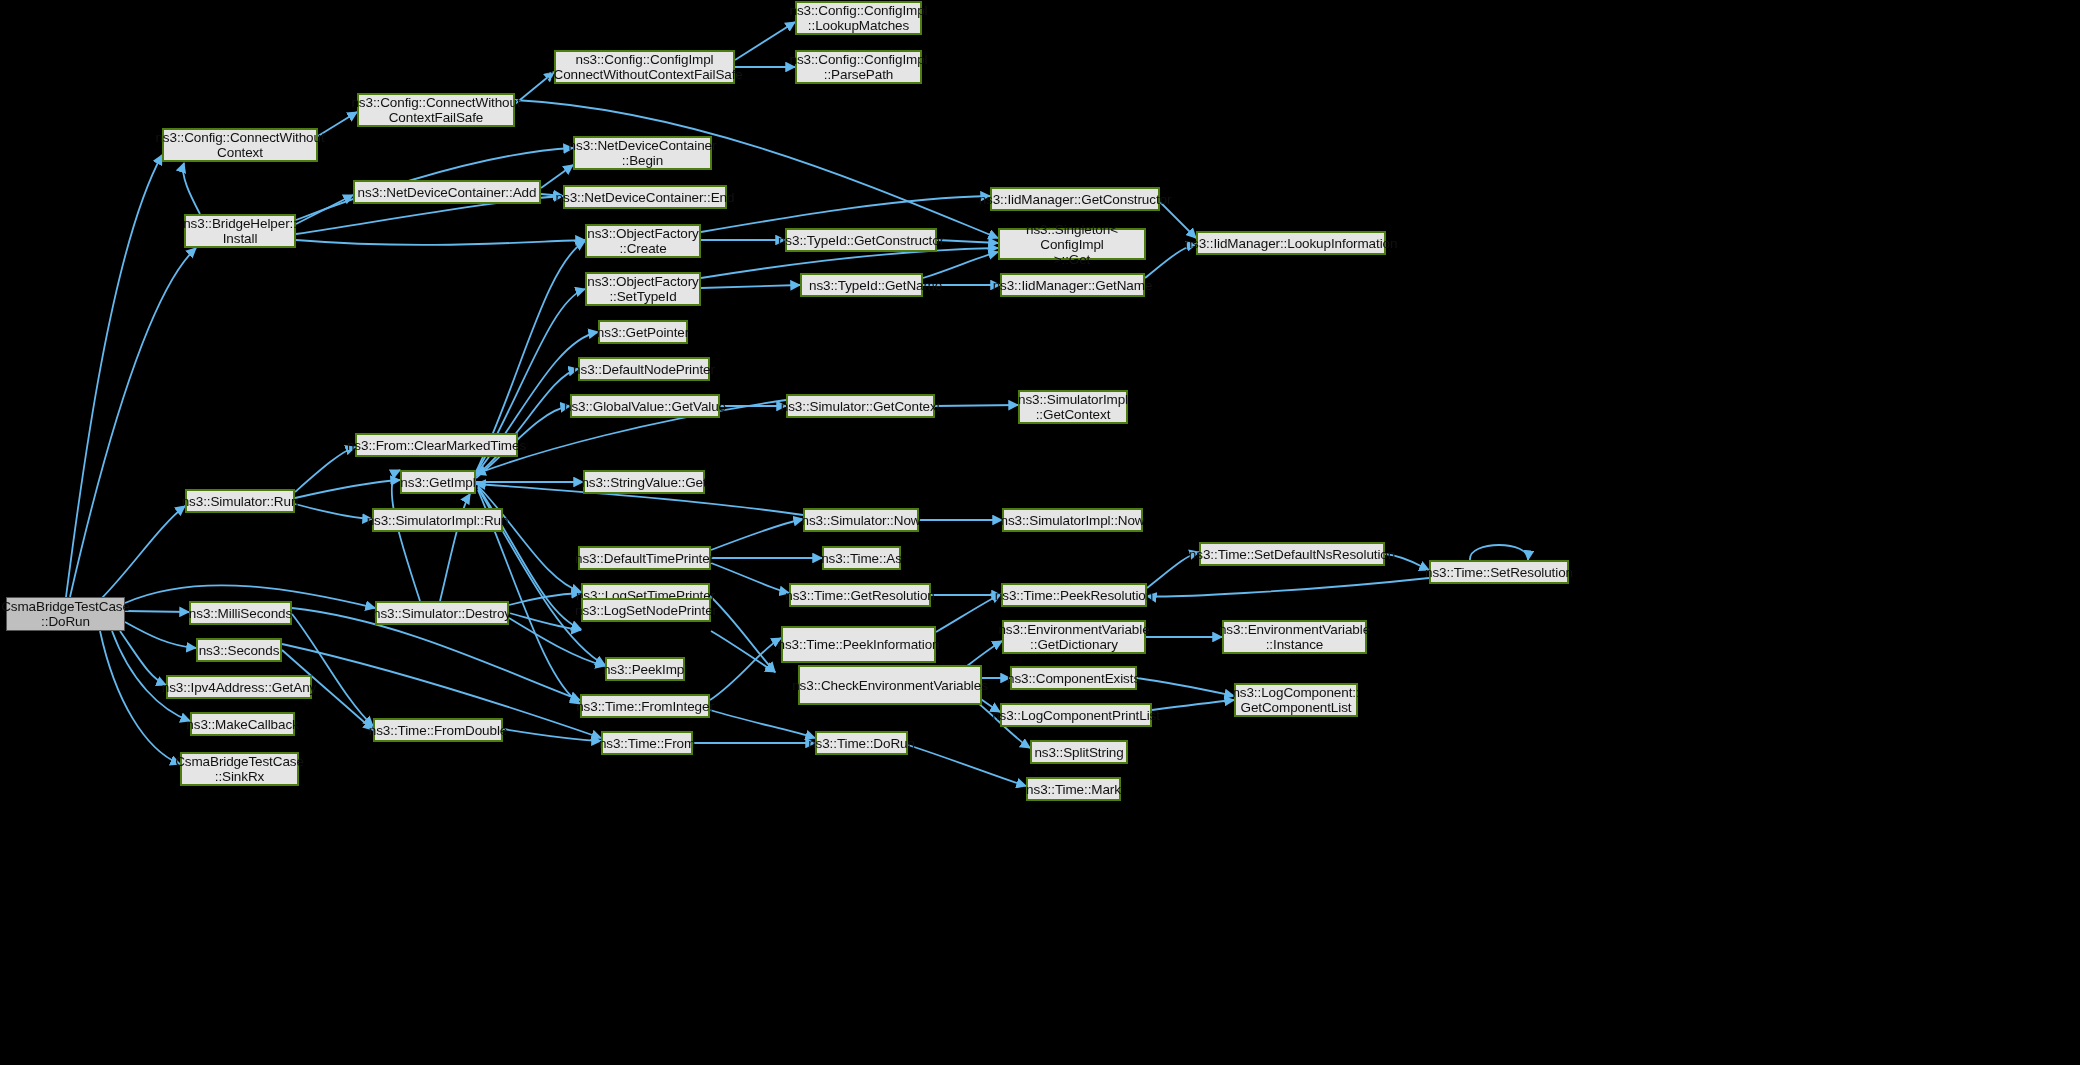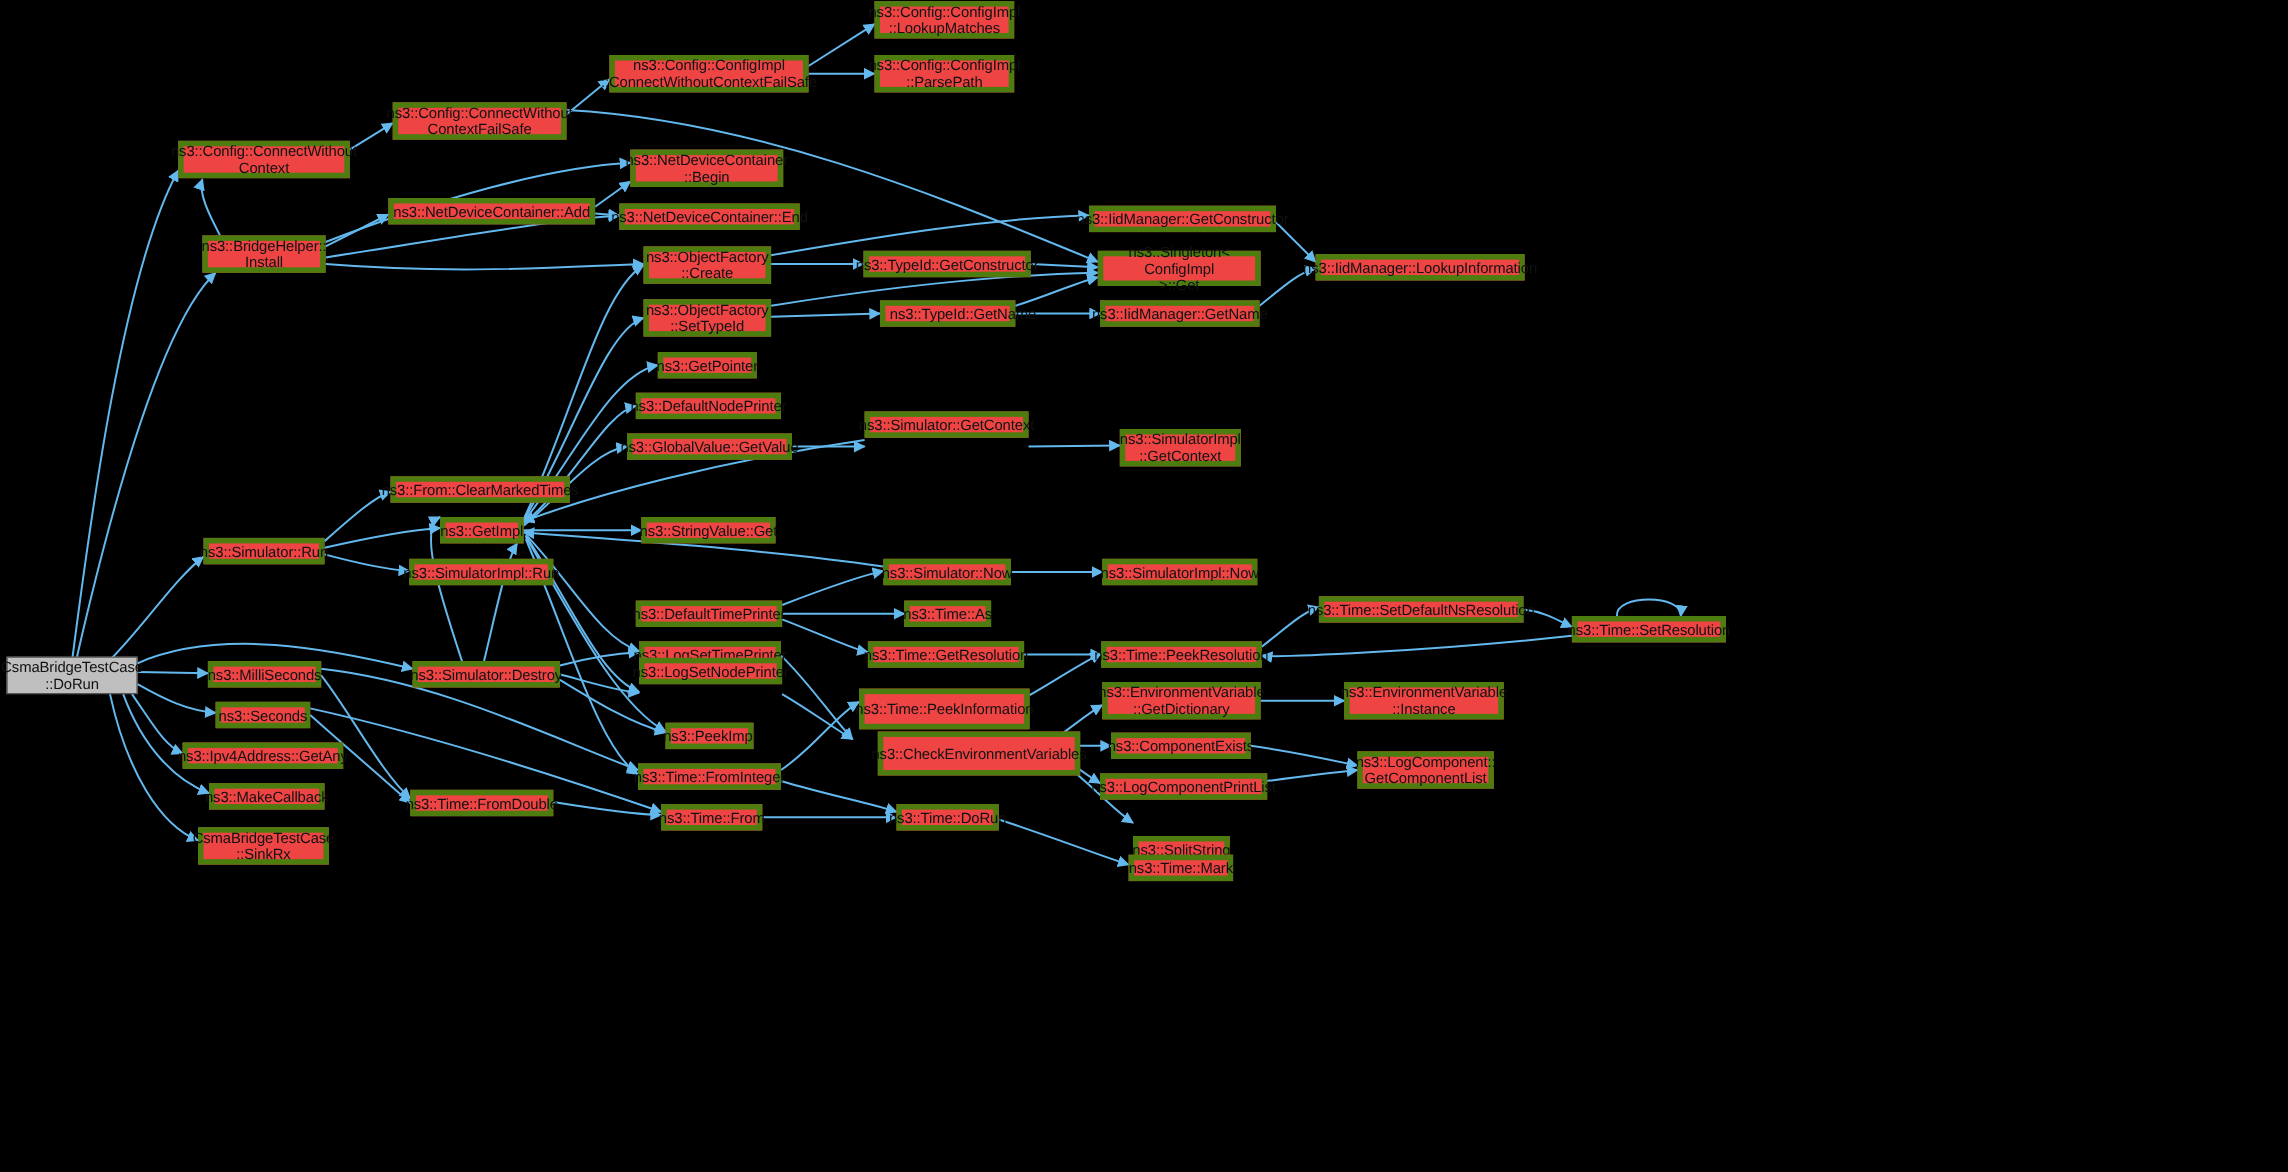--- a/index.html
+++ b/index.html
@@ -27,22 +27,22 @@
   #node-layer {
     position: absolute;
     left: 0;
     top: 0;
     width: 2080px;
     height: 1065px;
   }
   .gnode {
     position: absolute;
     box-sizing: border-box;
-    background: #ef4444;
-    border: 5px solid #4d7c0f;
+    background: #e5e5e5;
+    border: 2px solid #4d7c0f;
     color: #111111;
     font-size: 13.5px;
     line-height: 15px;
     text-align: center;
     display: flex;
     align-items: center;
     justify-content: center;
     padding: 1px 4px;
     white-space: pre-line;
     letter-spacing: -0.1px;
@@ -170,21 +170,21 @@
       <div class="gnode" style="left: 585px; top: 272px; width: 116px; height: 34px;">ns3::ObjectFactory
 ::SetTypeId</div>
       <div class="gnode" style="left: 598px; top: 320px; width: 90px; height: 24px;">ns3::GetPointer</div>
       <div class="gnode" style="left: 578px; top: 357px; width: 132px; height: 24px;">ns3::DefaultNodePrinter</div>
       <div class="gnode" style="left: 570px; top: 394px; width: 150px; height: 24px;">ns3::GlobalValue::GetValue</div>
       <div class="gnode" style="left: 355px; top: 433px; width: 163px; height: 24px;">ns3::From::ClearMarkedTimes</div>
       <div class="gnode" style="left: 400px; top: 470px; width: 76px; height: 24px;">ns3::GetImpl</div>
       <div class="gnode" style="left: 583px; top: 470px; width: 122px; height: 24px;">ns3::StringValue::Get</div>
       <div class="gnode" style="left: 185px; top: 489px; width: 110px; height: 24px;">ns3::Simulator::Run</div>
       <div class="gnode" style="left: 372px; top: 508px; width: 131px; height: 24px;">ns3::SimulatorImpl::Run</div>
-      <div class="gnode" style="left: 786px; top: 374px; width: 149px; height: 24px;">ns3::Simulator::GetContext</div>
+      <div class="gnode" style="left: 786px; top: 394px; width: 149px; height: 24px;">ns3::Simulator::GetContext</div>
       <div class="gnode" style="left: 1018px; top: 390px; width: 110px; height: 34px;">ns3::SimulatorImpl
 ::GetContext</div>
       <div class="gnode" style="left: 803px; top: 508px; width: 116px; height: 24px;">ns3::Simulator::Now</div>
       <div class="gnode" style="left: 1002px; top: 508px; width: 141px; height: 24px;">ns3::SimulatorImpl::Now</div>
       <div class="gnode" style="left: 578px; top: 546px; width: 133px; height: 24px;">ns3::DefaultTimePrinter</div>
       <div class="gnode" style="left: 822px; top: 546px; width: 79px; height: 24px;">ns3::Time::As</div>
       <div class="gnode" style="left: 789px; top: 583px; width: 142px; height: 24px;">ns3::Time::GetResolution</div>
       <div class="gnode" style="left: 1001px; top: 583px; width: 146px; height: 24px;">ns3::Time::PeekResolution</div>
       <div class="gnode" style="left: 1199px; top: 542px; width: 186px; height: 24px;">ns3::Time::SetDefaultNsResolution</div>
       <div class="gnode" style="left: 1429px; top: 560px; width: 140px; height: 24px;">ns3::Time::SetResolution</div>
@@ -205,21 +205,21 @@
       <div class="gnode" style="left: 605px; top: 657px; width: 80px; height: 24px;">ns3::PeekImpl</div>
       <div class="gnode" style="left: 798px; top: 665px; width: 184px; height: 40px;">ns3::CheckEnvironmentVariables</div>
       <div class="gnode" style="left: 1010px; top: 666px; width: 127px; height: 24px;">ns3::ComponentExists</div>
       <div class="gnode" style="left: 1000px; top: 703px; width: 152px; height: 24px;">ns3::LogComponentPrintList</div>
       <div class="gnode" style="left: 1234px; top: 683px; width: 124px; height: 34px;">ns3::LogComponent::
 GetComponentList</div>
       <div class="gnode" style="left: 580px; top: 694px; width: 130px; height: 24px;">ns3::Time::FromInteger</div>
       <div class="gnode" style="left: 373px; top: 718px; width: 130px; height: 24px;">ns3::Time::FromDouble</div>
       <div class="gnode" style="left: 601px; top: 731px; width: 92px; height: 24px;">ns3::Time::From</div>
       <div class="gnode" style="left: 815px; top: 731px; width: 93px; height: 24px;">ns3::Time::DoRun</div>
-      <div class="gnode" style="left: 1030px; top: 740px; width: 88px; height: 24px; margin-top: 20px;">ns3::SplitString</div>
+      <div class="gnode" style="left: 1030px; top: 740px; width: 98px; height: 24px;">ns3::SplitString</div>
       <div class="gnode" style="left: 1026px; top: 777px; width: 95px; height: 24px;">ns3::Time::Mark</div>
       <div class="gnode" style="left: 990px; top: 187px; width: 170px; height: 24px;">ns3::IidManager::GetConstructor</div>
       <div class="gnode" style="left: 998px; top: 228px; width: 148px; height: 32px;">ns3::Singleton&lt; ConfigImpl
 &gt;::Get</div>
       <div class="gnode" style="left: 1196px; top: 231px; width: 190px; height: 24px;">ns3::IidManager::LookupInformation</div>
       <div class="gnode" style="left: 785px; top: 228px; width: 152px; height: 24px;">ns3::TypeId::GetConstructor</div>
       <div class="gnode" style="left: 800px; top: 273px; width: 123px; height: 24px; padding-left: 32px;">ns3::TypeId::GetName</div>
       <div class="gnode" style="left: 1000px; top: 273px; width: 145px; height: 24px;">ns3::IidManager::GetName</div>
     </div>
 </div>

